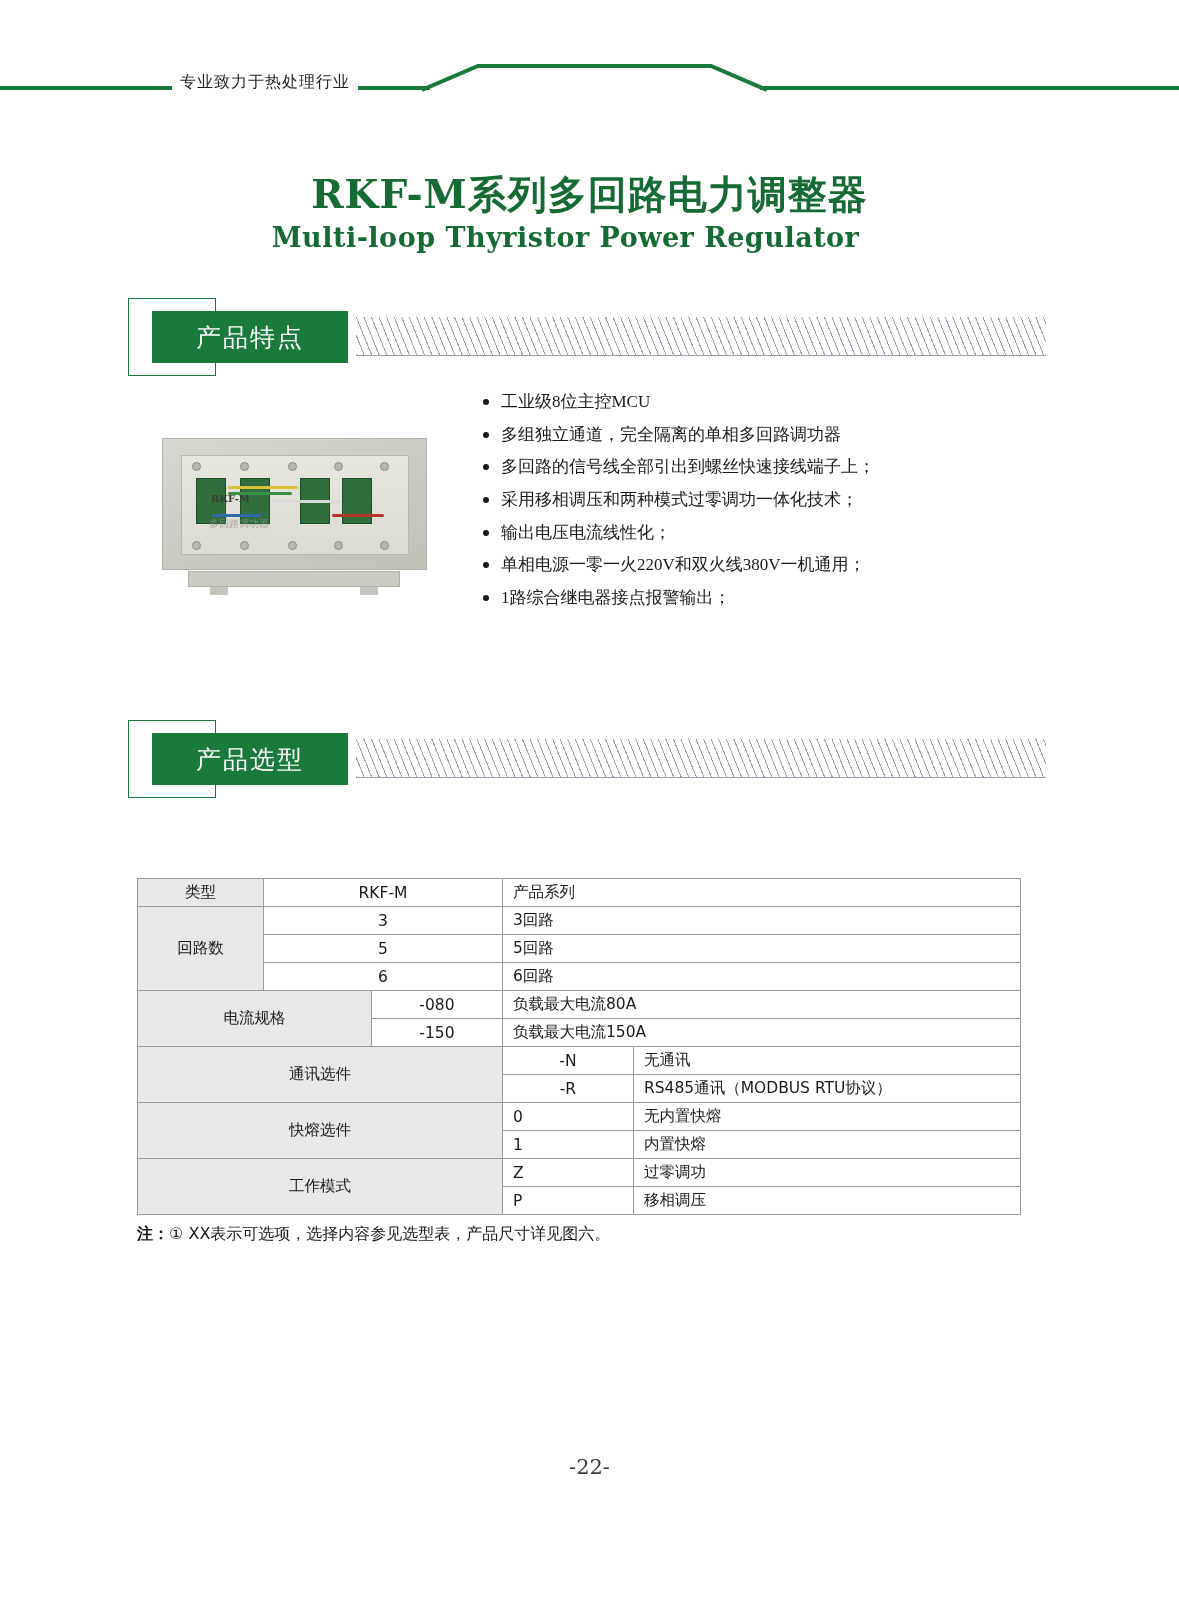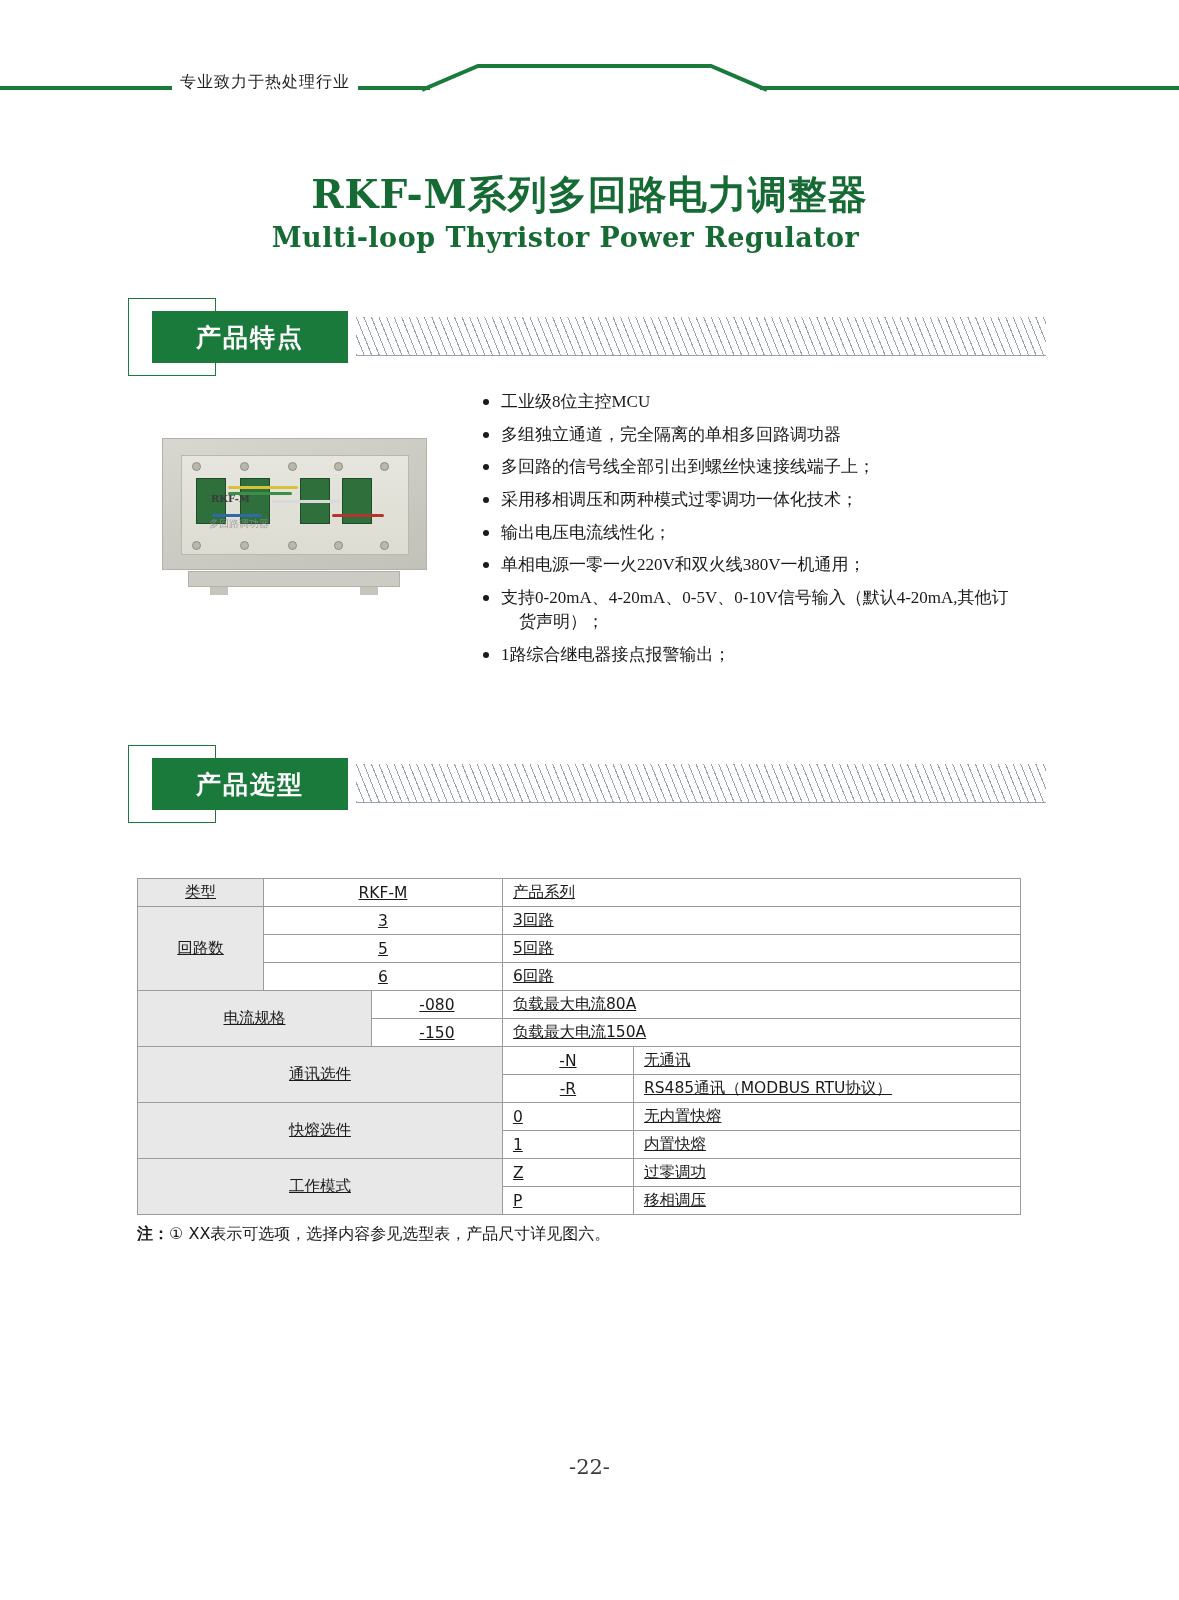--- a/index.html
+++ b/index.html
@@ -93,21 +93,21 @@
     left: 24px; top: 13px;
     width: 196px; height: 52px;
     background: #1a7a3c;
     display: flex;
     align-items: center;
     justify-content: center;
   }
   .sec-tab span {
     color: #ffffff;
     font-size: 25px;
-    font-weight: bold;
+    font-weight: normal;
     letter-spacing: 2px;
     font-family: "DejaVu Sans", "Liberation Sans", sans-serif;
   }
   .sec-hatch {
     position: absolute;
     left: 228px; top: 19px;
     width: 690px; height: 38px;
     background: repeating-linear-gradient(
       68deg,
       #9aa3ad 0px, #9aa3ad 1px,
@@ -214,21 +214,20 @@
     background: #1a1a1a;
     border-radius: 50%;
   }
   .feat .cont { display:block; padding-left: 18px; }
 
   
   .table-wrap {
     position: absolute;
     left: 137px; top: 878px;
     width: 884px;
-    text-decoration: underline;
   }
   table.sel {
     border-collapse: collapse;
     width: 884px;
     font-size: 15.5px;
     font-family: "DejaVu Sans", "Liberation Sans", sans-serif;
   }
   table.sel td {
     border: 1px solid #9b9b9b;
     height: 27px;
@@ -319,28 +318,24 @@
   <div class="photo-foot3"></div>
 </div>
 
 <div class="features">
   <div class="feat"><span>工业级8位主控MCU</span></div>
   <div class="feat"><span>多组独立通道，完全隔离的单相多回路调功器</span></div>
   <div class="feat"><span>多回路的信号线全部引出到螺丝快速接线端子上；</span></div>
   <div class="feat"><span>采用移相调压和两种模式过零调功一体化技术；</span></div>
   <div class="feat"><span>输出电压电流线性化；</span></div>
   <div class="feat"><span>单相电源一零一火220V和双火线380V一机通用；</span></div>
-  <div class="feat">
-    <span>支持0-20mA、4-20mA、0-5V、0-10V信号输入（默认4-20mA,其他订</span>
-    <span class="cont">货声明）；</span>
-  </div>
   <div class="feat"><span>1路综合继电器接点报警输出；</span></div>
 </div>
 
-<div class="section" style="top:745px;">
+<div class="section" style="top:720px;">
   <div class="sec-frame"></div>
   <div class="sec-tab">
     <span>产品选型</span>
   </div>
   <div class="sec-hatch"></div>
 </div>
 
 <div class="table-wrap">
   <table class="sel">
     <tbody>

